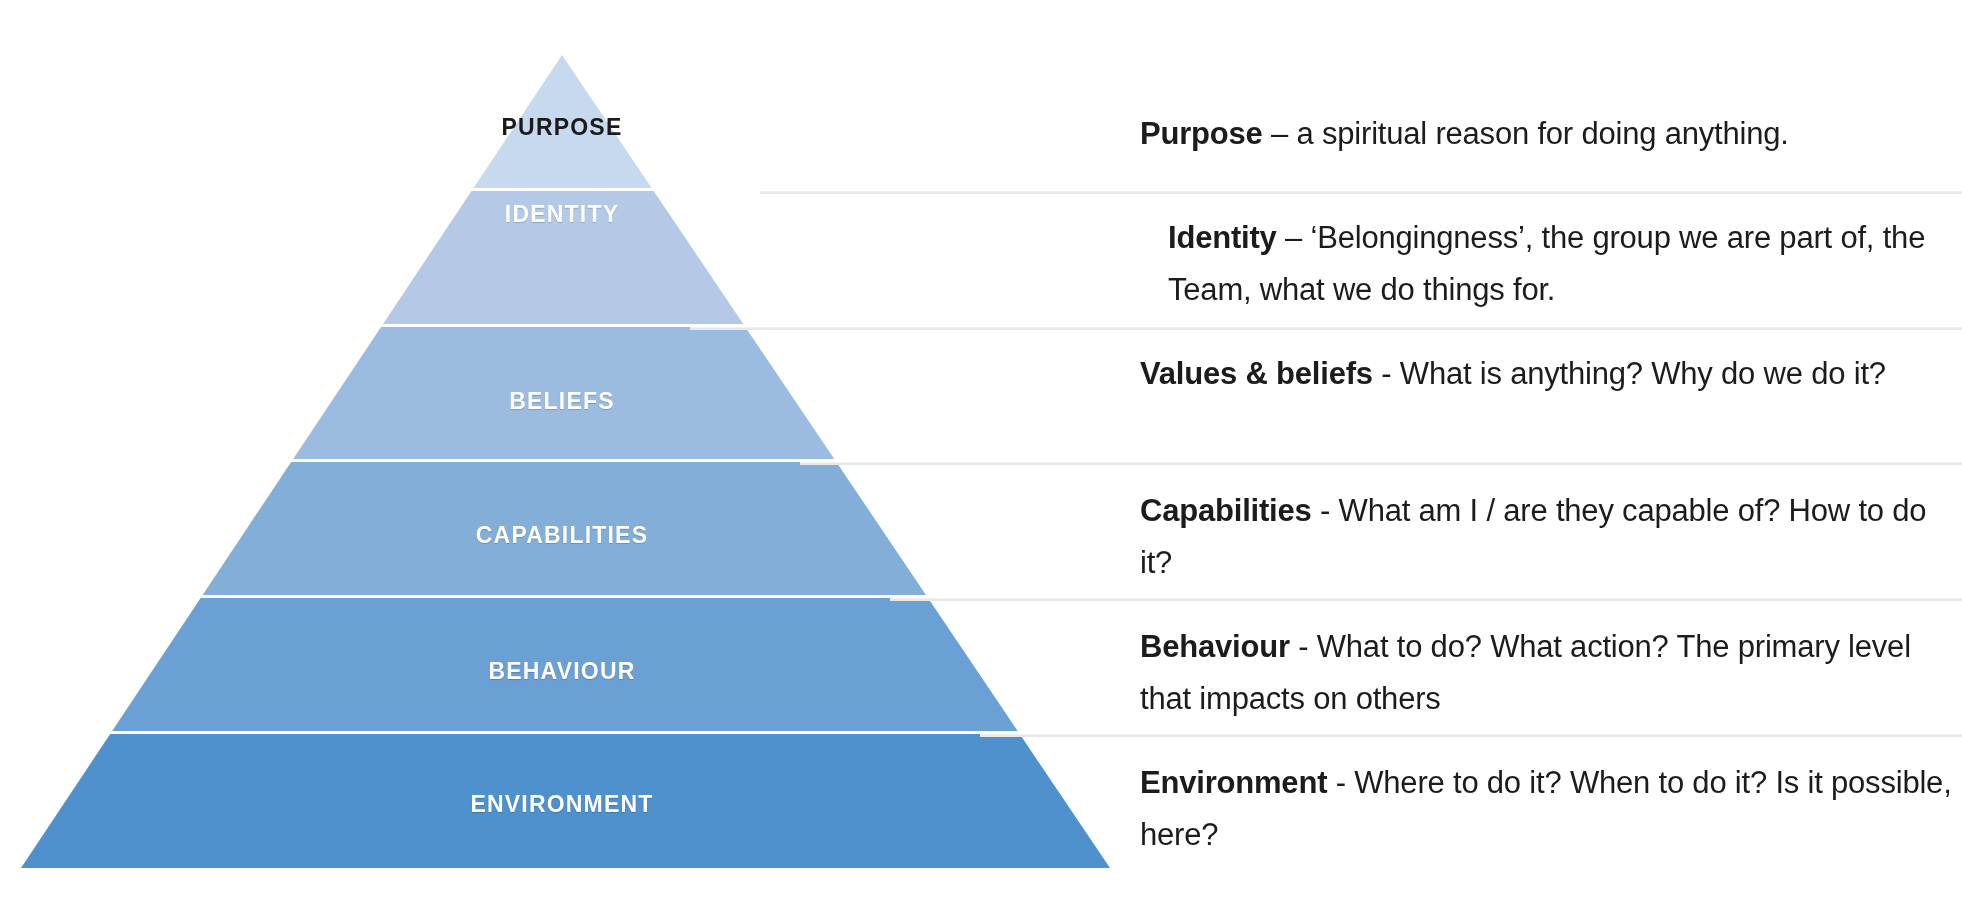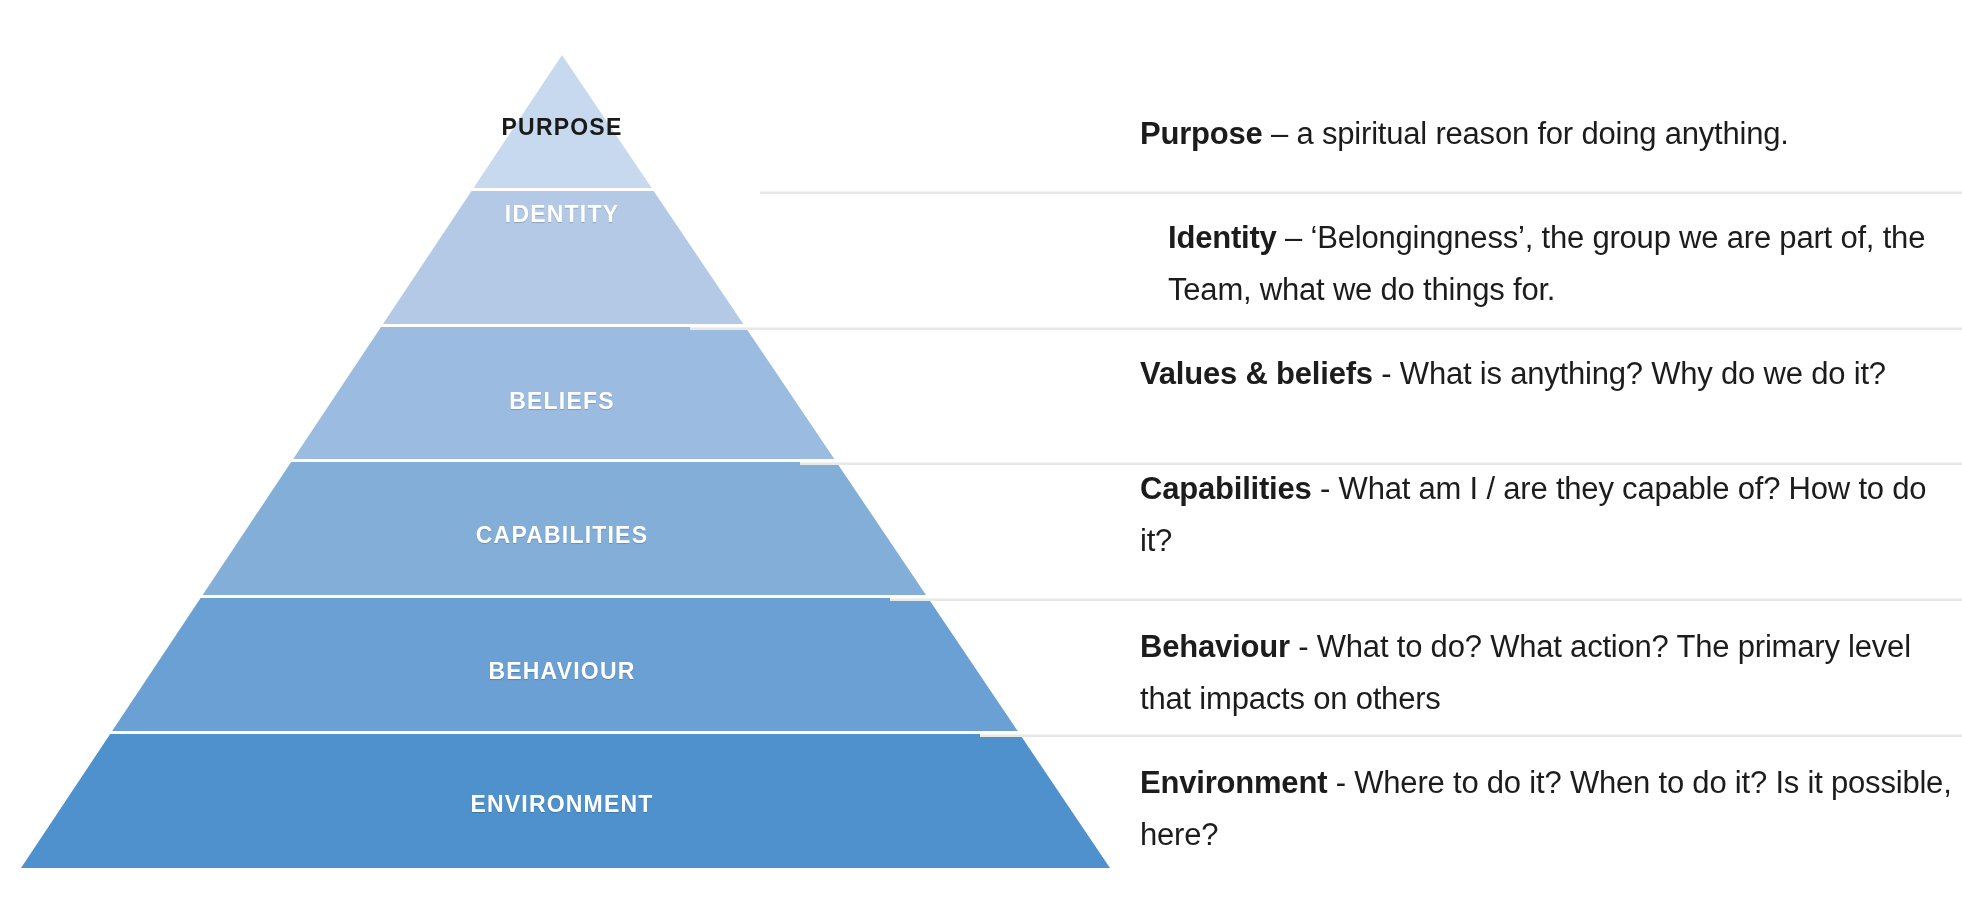--- a/index.html
+++ b/index.html
@@ -138,21 +138,21 @@
       </div>
     </div>
 
     <div class="desc-row" style="top:348px;">
       <div class="desc-text">
         <span class="desc-term">Values &amp; beliefs</span><span>&nbsp;</span><span>-</span>
         <span>What is anything? Why do we do it?</span>
       </div>
     </div>
 
-    <div class="desc-row" style="top:463px;">
+    <div class="desc-row" style="top:485px;">
       <div class="desc-text">
         <span class="desc-term">Capabilities</span><span>&nbsp;</span><span>-</span>
         <span>What am I / are they capable of? How to do it?</span>
       </div>
     </div>
 
     <div class="desc-row" style="top:621px;">
       <div class="desc-text">
         <span class="desc-term">Behaviour</span><span>&nbsp;</span><span>-</span>
         <span>What to do? What action? The primary level that impacts on others</span>

